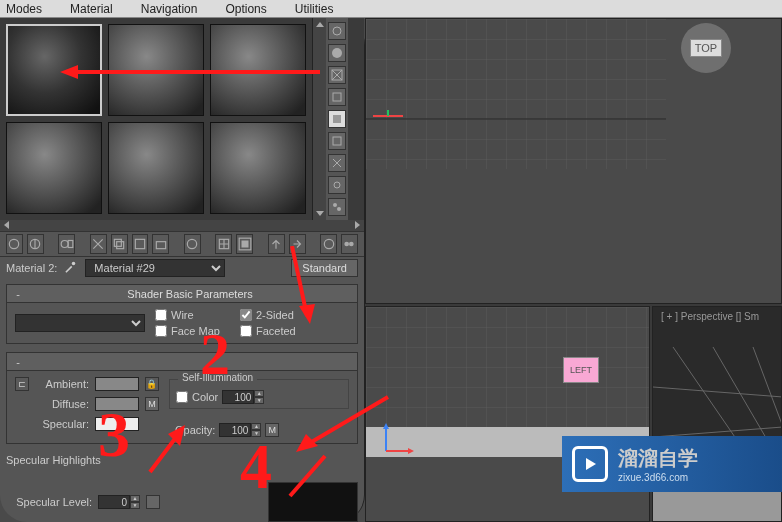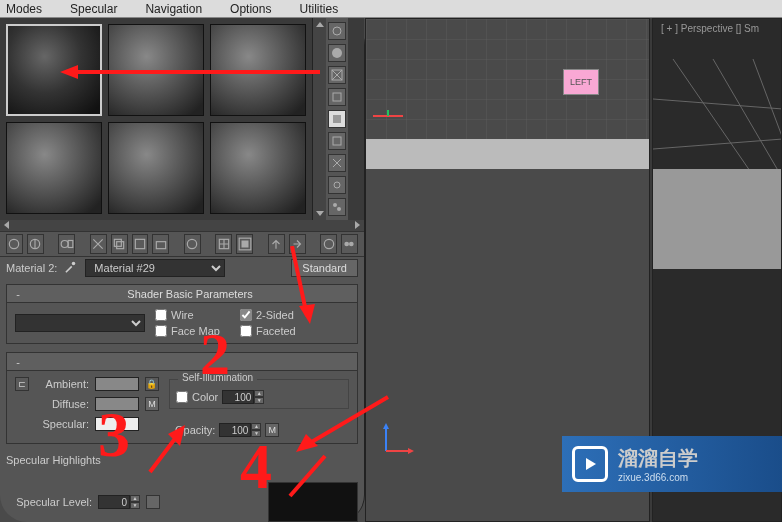--- a/index.html
+++ b/index.html
@@ -110,21 +110,21 @@
 .logo-overlay .play svg { width:16px; height:16px;}
 .logo-text { color:#fff; display:flex; flex-direction:column;}
 .logo-text .big { font-size:20px; font-weight:bold;}
 .logo-text .small { font-size:10px; color:#cde;}
 </style>
 </head>
 <body>
 
 <div class="menubar">
   <span>Modes</span>
-  <span>Specular</span>
+  <span>Material</span>
   <span>Navigation</span>
   <span>Options</span>
   <span>Utilities</span>
 </div>
 
 <div class="layout">
 
   <div class="matpanel">
     <div class="samples-wrap">
       <div class="samples">
@@ -402,20 +402,34 @@
               <div>▼</div>
             </div>
         </div>
         <span class="mbtn"></span>
         <div class="curvebox"></div>
       </div>
     </div>
   </div>
 
   <div class="viewports">
+    <div class="vp vp-top">
+      <svg class="grid">
+        <defs>
+            <pattern id="g1" width="20" height="20" patternUnits="userSpaceOnUse">
+              <path d="M20 0H0V20" fill="none" stroke="#5a5a5a" stroke-width="1"></path>
+            </pattern>
+          </defs>
+        <rect width="100%" height="100%" fill="url(#g1)"></rect>
+        <line x1="0" y1="100" x2="100%" y2="100" stroke="#333" stroke-width="1.5"></line>
+      </svg>
+      <div class="cube" style="top:4px; right:50px; border-radius:50%; background:rgba(200,200,200,.3); width:50px; height:50px; border:none;">
+        <div style="background:#ddd; padding:2px 4px; border:1px solid #888; color:#555;">TOP</div>
+      </div>
+    </div>
     <div class="vp-bottom-row">
       <div class="vp vp-left">
         <svg class="grid">
           <defs>
               <pattern id="g2" width="20" height="20" patternUnits="userSpaceOnUse">
                 <path d="M20 0H0V20" fill="none" stroke="#5a5a5a" stroke-width="1"></path>
               </pattern>
             </defs>
           <rect width="100%" height="100%" fill="url(#g2)"></rect>
           <rect x="0" y="120" width="100%" height="100%" fill="#bbb"></rect>

